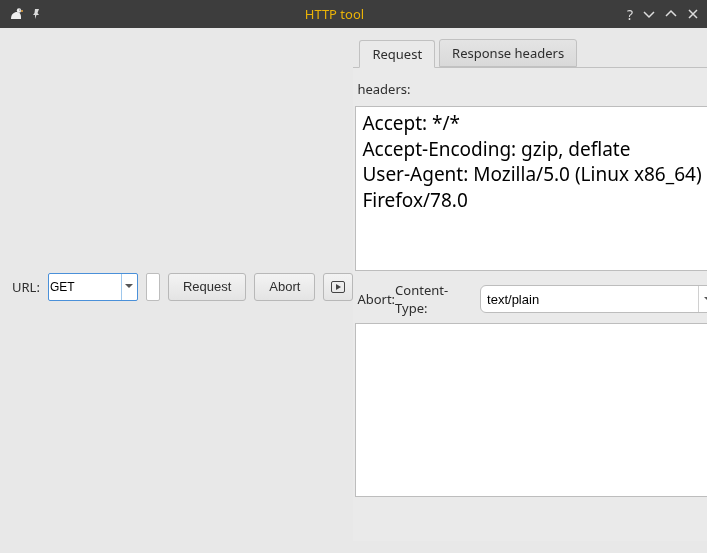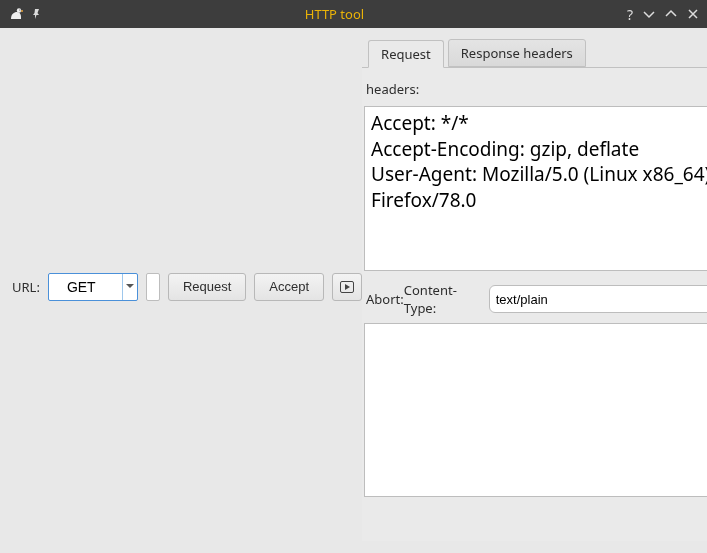--- a/index.html
+++ b/index.html
@@ -57,22 +57,22 @@
     align-items: center;
     border: 1px solid #4a90d9;
     background: #fff;
     height: 28px;
     border-radius: 2px;
   }
   .combo.method { width: 90px; }
   .combo input {
     border: none;
     outline: none;
-    padding: 0 18px;
-    font-size: 14px;
+    padding: 0 1px;
+    font-size: 12px;
     width: 100%;
     background: transparent;
     height: 100%;
   }
   .combo .arrow, .content-combo .arrow {
     width: 20px; height: 100%;
     display:flex; align-items:center; justify-content:center;
     border-left: 1px solid #d0d0d0;
   }
   .combo .arrow { border-left: 1px solid #9ec7ec; }
@@ -243,21 +243,21 @@
             <path d="M0 0 L4 4 L8 0 Z" fill="#555"></path>
           </svg>
       </div>
     </div>
 
     <div class="url-input">
       <input type="text" value="" style="">
     </div>
 
     <button class="btn">Request</button>
-    <button class="btn">Accept</button>
+    <button class="btn">Abort</button>
     <button class="btn icon-only">
       <svg width="14" height="12" viewBox="0 0 14 12">
         <rect x="0.5" y="0.5" width="13" height="11" rx="1.5" fill="none" stroke="#444"></rect>
         <path d="M5 3 L10 6 L5 9 Z" fill="#444"></path>
       </svg>
     </button>
   </div>
 
   <div class="tabs-wrap">
     <div class="tabs-header">

